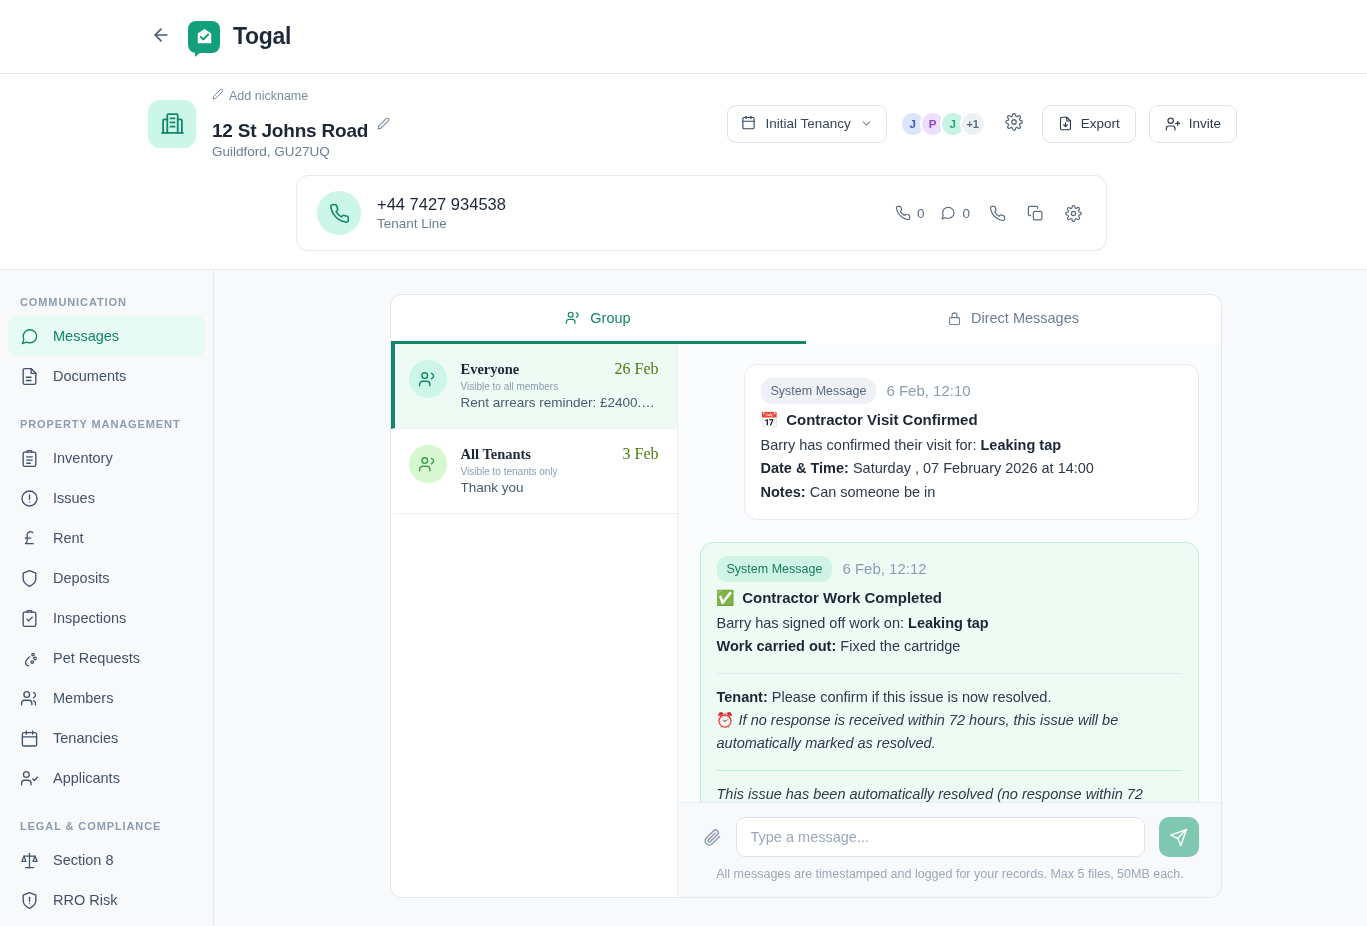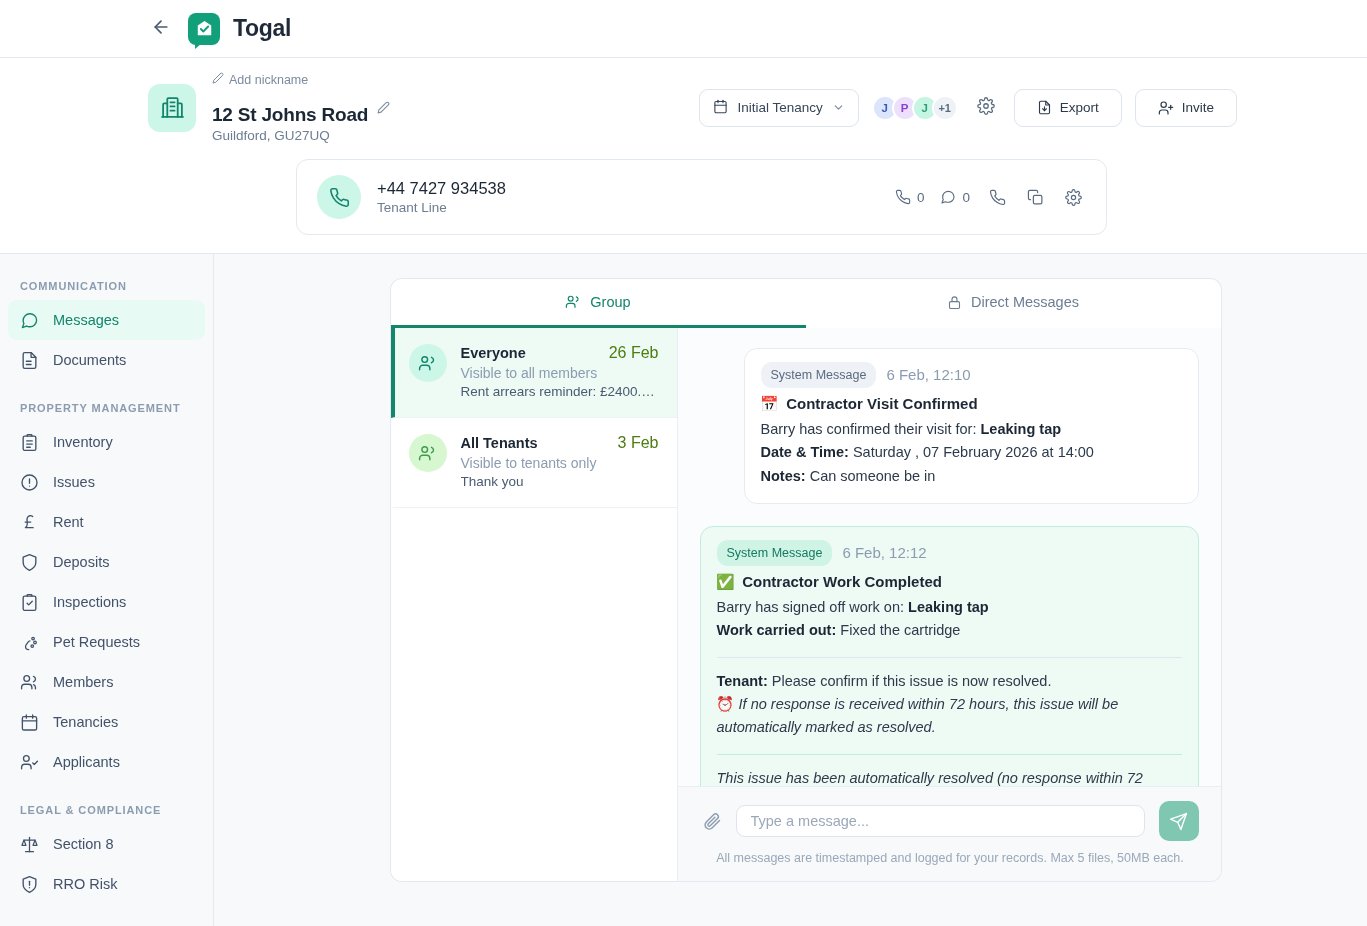--- a/index.html
+++ b/index.html
@@ -8,21 +8,21 @@
     width: 1367px; height: 926px;
     overflow: hidden;
     background: #f7f9fa;
     font-family: "Liberation Sans", sans-serif;
     color: #2c3a4b;
     -webkit-font-smoothing: antialiased;
   }
 
   
   .topbar {
-    height: 58px; background: #ffffff;
+    height: 74px; background: #ffffff;
     border-bottom: 1px solid #e3e9f0;
     display: flex; align-items: center;
     padding-left: 148px; gap: 14px;
   }
   .back-btn {
     width: 26px; height: 26px; display: flex;
     align-items: center; justify-content: center;
     cursor: pointer; color: #4a5b70;
   }
   .brand { display: flex; align-items: center; gap: 13px; }
@@ -84,21 +84,21 @@
     border: 2px solid #fff;
   }
   .avatar:first-child { margin-left: 0; }
   .icon-btn {
     width: 30px; height: 30px; display: flex;
     align-items: center; justify-content: center;
     color: #5a6b80; cursor: pointer; background: none; border: none;
   }
   .btn {
     display: flex; align-items: center; gap: 8px;
-    height: 38px; padding: 0 22px;
+    height: 38px; padding: 0 15px;
     border: 1px solid #dde4ec; border-radius: 9px;
     background: #fff; font-size: 13.5px; color: #2c3a4b;
     cursor: pointer; white-space: nowrap;
     font-family: inherit;
   }
 
   
   .phone-card {
     margin: 16px 130px 0 148px;
     border: 1px solid #e3e9f0; border-radius: 12px;
@@ -180,27 +180,27 @@
     border-bottom: 1px solid #eef2f7; cursor: pointer;
     border-left: 4px solid transparent;
   }
   .conv.active { background: #eefbf5; border-left-color: #12856b; }
   .conv-avatar {
     width: 38px; height: 38px; border-radius: 50%;
     display: flex; align-items: center; justify-content: center;
     flex: 0 0 auto;
   }
   .conv-body { flex: 1 1 auto; min-width: 0; }
-  .conv-top { display: flex; align-items: baseline; gap: 8px; }
+  .conv-top { display: flex; align-items: baseline; gap: 8px; font-family: Liberation Serif, serif; }
   .conv-name {
     font-size: 14.5px; font-weight: bold; color: #1c2736;
     flex: 1 1 auto; min-width: 0;
   }
   .conv-date { font-size: 16px; color: #4d7c0f; flex: 0 0 auto; }
-  .conv-sub { font-size: 14px; color: #8c9cb0; margin-top: 3px; }
+  .conv-sub { font-size: 10px; color: #8c9cb0; margin-top: 3px; }
   .conv-preview {
     font-size: 13.5px; color: #4a5b70; margin-top: 3px;
     white-space: nowrap; overflow: hidden; text-overflow: ellipsis;
   }
 
   .thread-col { flex: 1 1 auto; display: flex; flex-direction: column; min-width: 0; }
   .thread {
     flex: 1 1 auto; overflow: hidden;
     padding: 20px 22px 4px 22px;
   }
@@ -229,21 +229,21 @@
   .ital { font-style: italic; }
   .emoji { font-style: normal; }
 
   .composer {
     flex: 0 0 auto; border-top: 1px solid #e9eef4;
     background: #f7f9fa; padding: 14px 22px 16px 24px;
   }
   .composer-row { display: flex; align-items: center; gap: 14px; }
   .clip { color: #8c9cb0; cursor: pointer; display: flex; }
   .msg-input {
-    flex: 1 1 auto; height: 32px; border: 1px solid #dde4ec;
+    flex: 1 1 auto; height: 40px; border: 1px solid #dde4ec;
     border-radius: 9px; background: #fff; padding: 0 14px;
     font-size: 14.5px; color: #2c3a4b; outline: none;
     font-family: inherit;
   }
   .msg-input::placeholder { color: #9aa8ba; }
   .send-btn {
     width: 40px; height: 40px; border-radius: 10px;
     background: #7fc7b0; color: #fff; border: none;
     display: flex; align-items: center; justify-content: center;
     cursor: pointer; flex: 0 0 auto;

